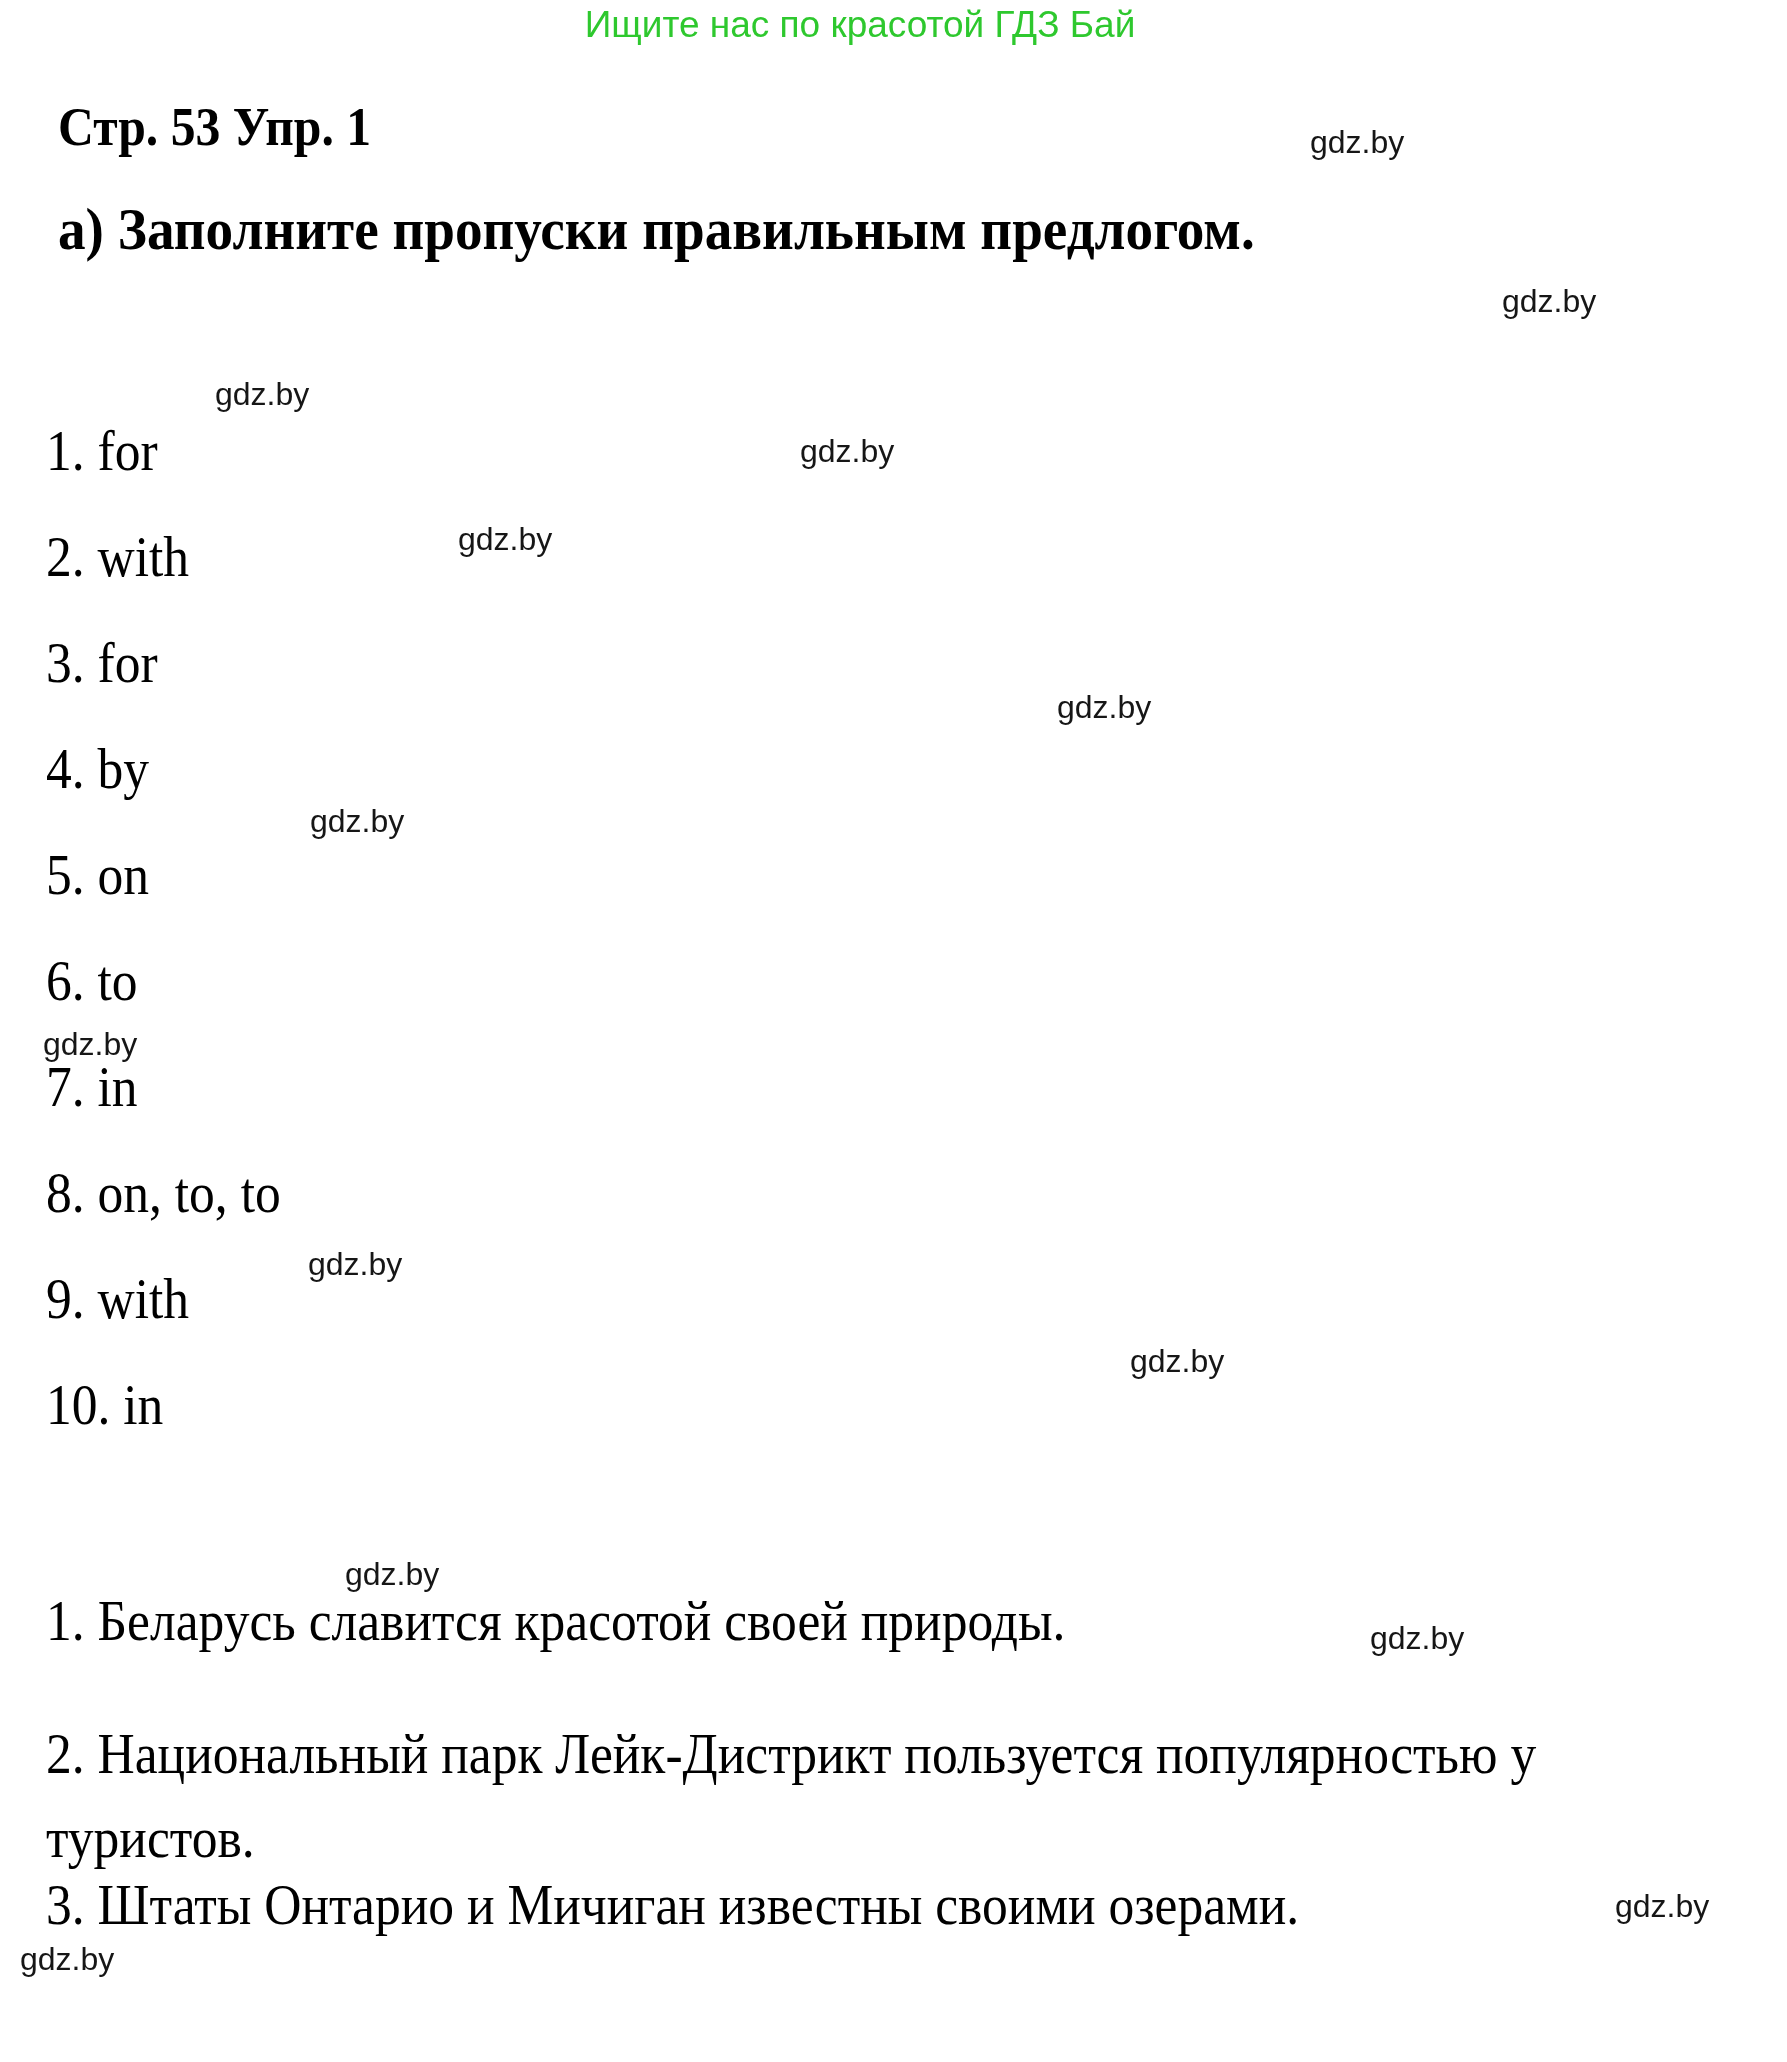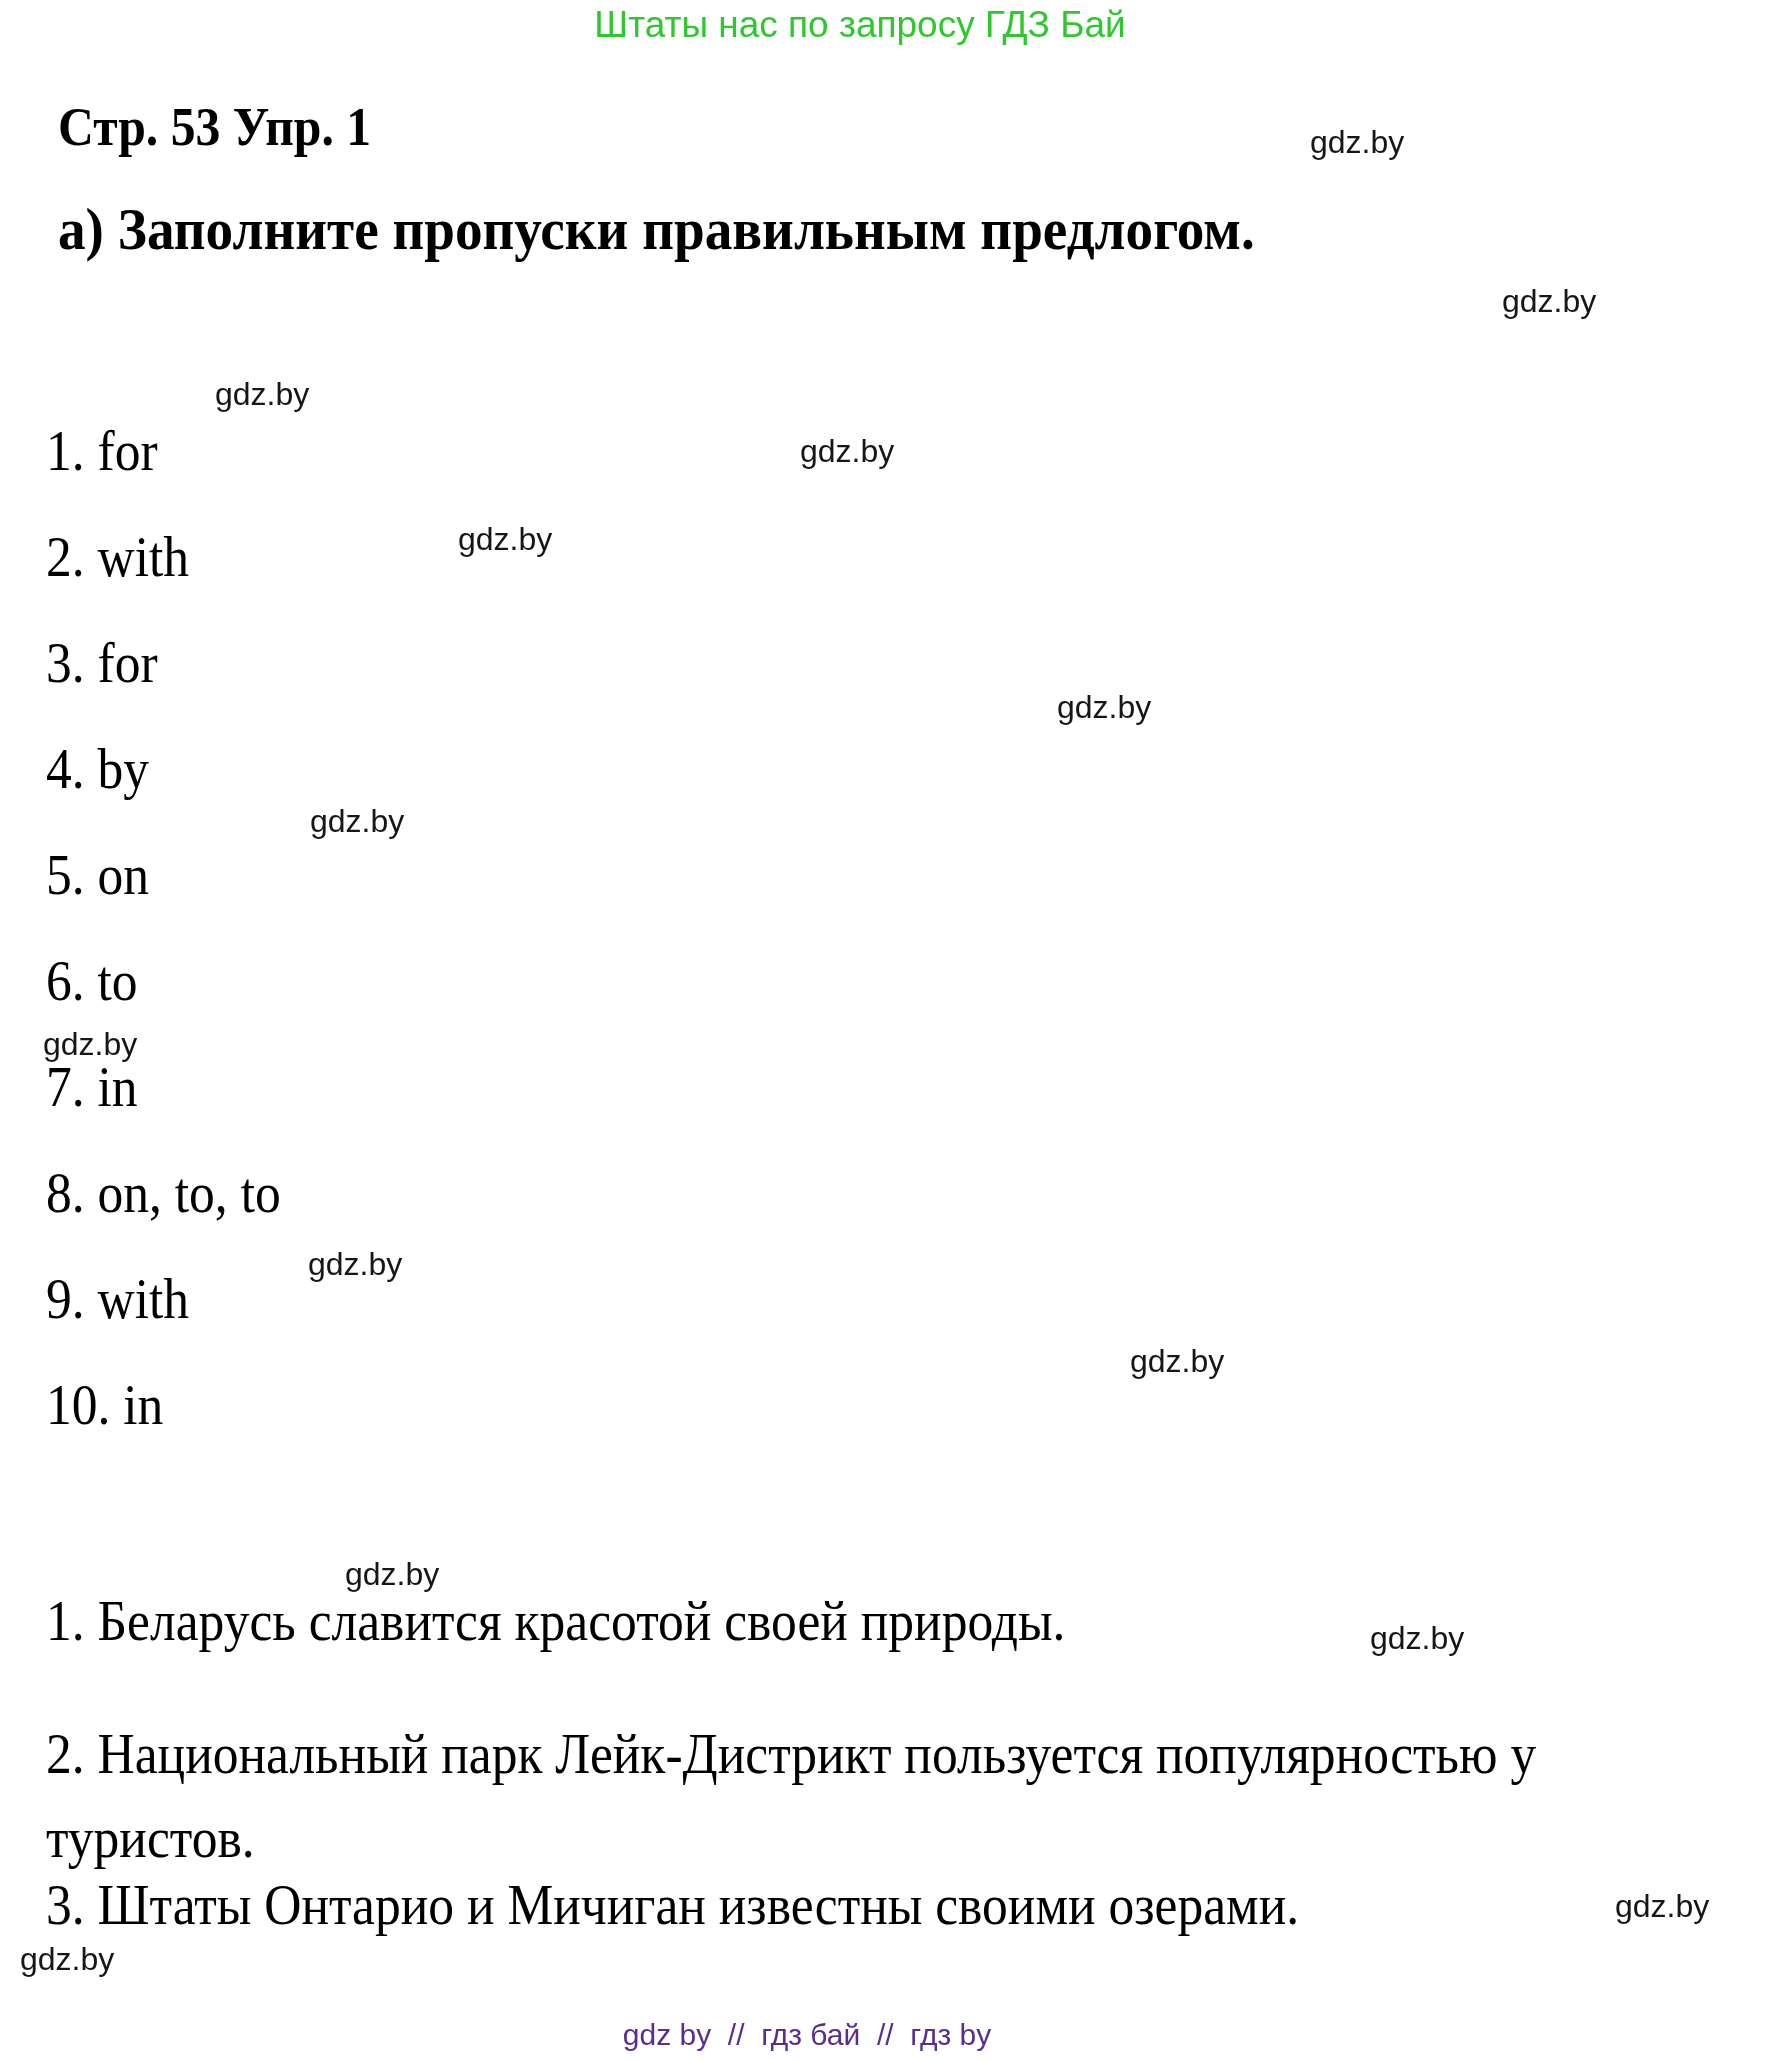--- a/index.html
+++ b/index.html
@@ -62,21 +62,21 @@
     font-size:30px;
     color:#5B2D8E;
     white-space:pre;
   }
 </style>
 </head>
 <body>
 
 <div id="page">
 
-  <div class="abs banner">Штаты нас по запросу ГДЗ Бай</div>
+  <div class="abs banner">Ищите нас по красотой ГДЗ Бай</div>
 
   <div class="abs serifline title">Стр. 53 Упр. 1</div>
 
   <div class="abs serifline heading">а) Заполните пропуски правильным предлогом.</div>
 
   <div class="abs serifline answer" style="top:418px">1. for</div>
   <div class="abs serifline answer" style="top:524px">2. with</div>
   <div class="abs serifline answer" style="top:630px">3. for</div>
   <div class="abs serifline answer" style="top:736px">4. by</div>
   <div class="abs serifline answer" style="top:842px">5. on</div>
@@ -98,15 +98,14 @@
   <div class="wm" style="left:1057px;top:689px">gdz.by</div>
   <div class="wm" style="left:310px;top:803px">gdz.by</div>
   <div class="wm" style="left:43px;top:1026px">gdz.by</div>
   <div class="wm" style="left:308px;top:1246px">gdz.by</div>
   <div class="wm" style="left:1130px;top:1343px">gdz.by</div>
   <div class="wm" style="left:345px;top:1556px">gdz.by</div>
   <div class="wm" style="left:1370px;top:1620px">gdz.by</div>
   <div class="wm" style="left:1615px;top:1888px">gdz.by</div>
   <div class="wm" style="left:20px;top:1941px">gdz.by</div>
 
-  <div class="abs footer">gdz by  //  гдз бай  //  гдз by</div>
 
 </div>
 
 </body></html>

